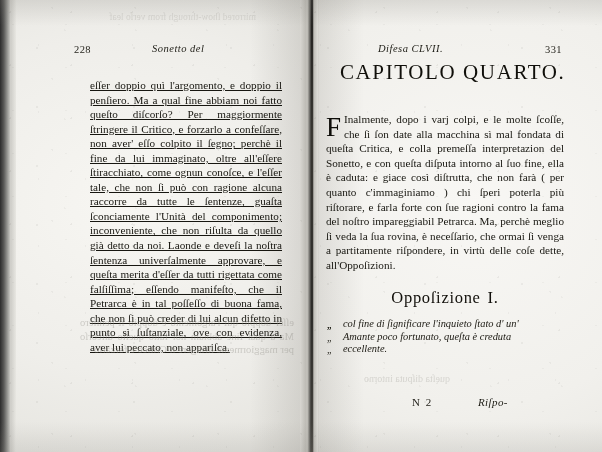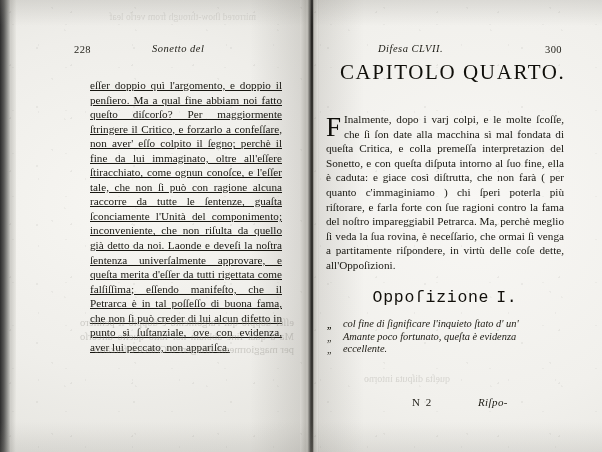--- a/index.html
+++ b/index.html
@@ -160,21 +160,20 @@
   }
 
   .opp-heading {
     position: absolute;
     left: 0; right: 0;
     top: 288px;
     text-align: center;
     font-size: 16.5px;
     letter-spacing: .7px;
     color: #110f0a;
-    font-family: Liberation Mono, monospace;
   }
   .opp-heading .num { margin-left: 7px; }
 
   .quote-block {
     position: absolute;
     left: 0; right: 6px;
     top: 318px;
     font-style: italic;
     font-size: 10.4px;
     line-height: 12.6px;
@@ -300,21 +299,21 @@
     </div>
   </div>
 
   <div class="ghost">
     eſſer doppio quì l'argomento e doppio il penſiero Ma a qual fine abbiam noi fatto queſto diſcorſo per maggiormente ſtringere il Critico e forzarlo
   </div>
 
 
   <div class="page page-right">
     <div class="head-title head-title-right">Difesa CLVII.</div>
-    <div class="folio folio-right">300</div>
+    <div class="folio folio-right">331</div>
 
     <div class="chapter-title">CAPITOLO QUARTO.</div>
 
     <div class="intro">
       <span class="dropcap">F</span><span>Inalmente, dopo i varj colpi, e le molte ſcoſſe, che ſi ſon date alla macchina sì mal fondata di queſta Critica, e colla premeſſa interpretazion del Sonetto, e con queſta diſputa intorno al ſuo fine, ella è caduta: e giace così diſtrutta, che non farà ( per quanto c'immaginiamo ) chi ſperi poterla più riſtorare, e farla forte con ſue ragioni contro la fama del noſtro impareggiabil Petrarca. Ma, perchè meglio ſi veda la ſua rovina, è neceſſario, che ormai ſi venga a partitamente riſpondere, in virtù delle coſe dette, all'Oppoſizioni.</span>
     </div>
 
     <div class="opp-heading">
       <span>Oppoſizione</span><span class="num">I.</span>
     </div>
@@ -322,21 +321,21 @@
     <div class="quote-block">
       <div class="qline first">
         <span class="qmark">„</span>
       </div>
       <div class="qline">
         <span class="qmark">„</span>
         <span>col fine di ſignificare l'inquieto ſtato d' un'</span>
       </div>
       <div class="qline">
         <span class="qmark">„</span>
-        <span>Amante poco fortunato, queſta è evidenza</span>
+        <span>Amante poco fortunato, queſta è creduta</span>
       </div>
       <div class="qline">
         <span class="qmark">„</span>
         <span>eccellente.</span>
       </div>
     </div>
   </div>
 
   <div class="ghost2">
     queſta diſputa intorno

